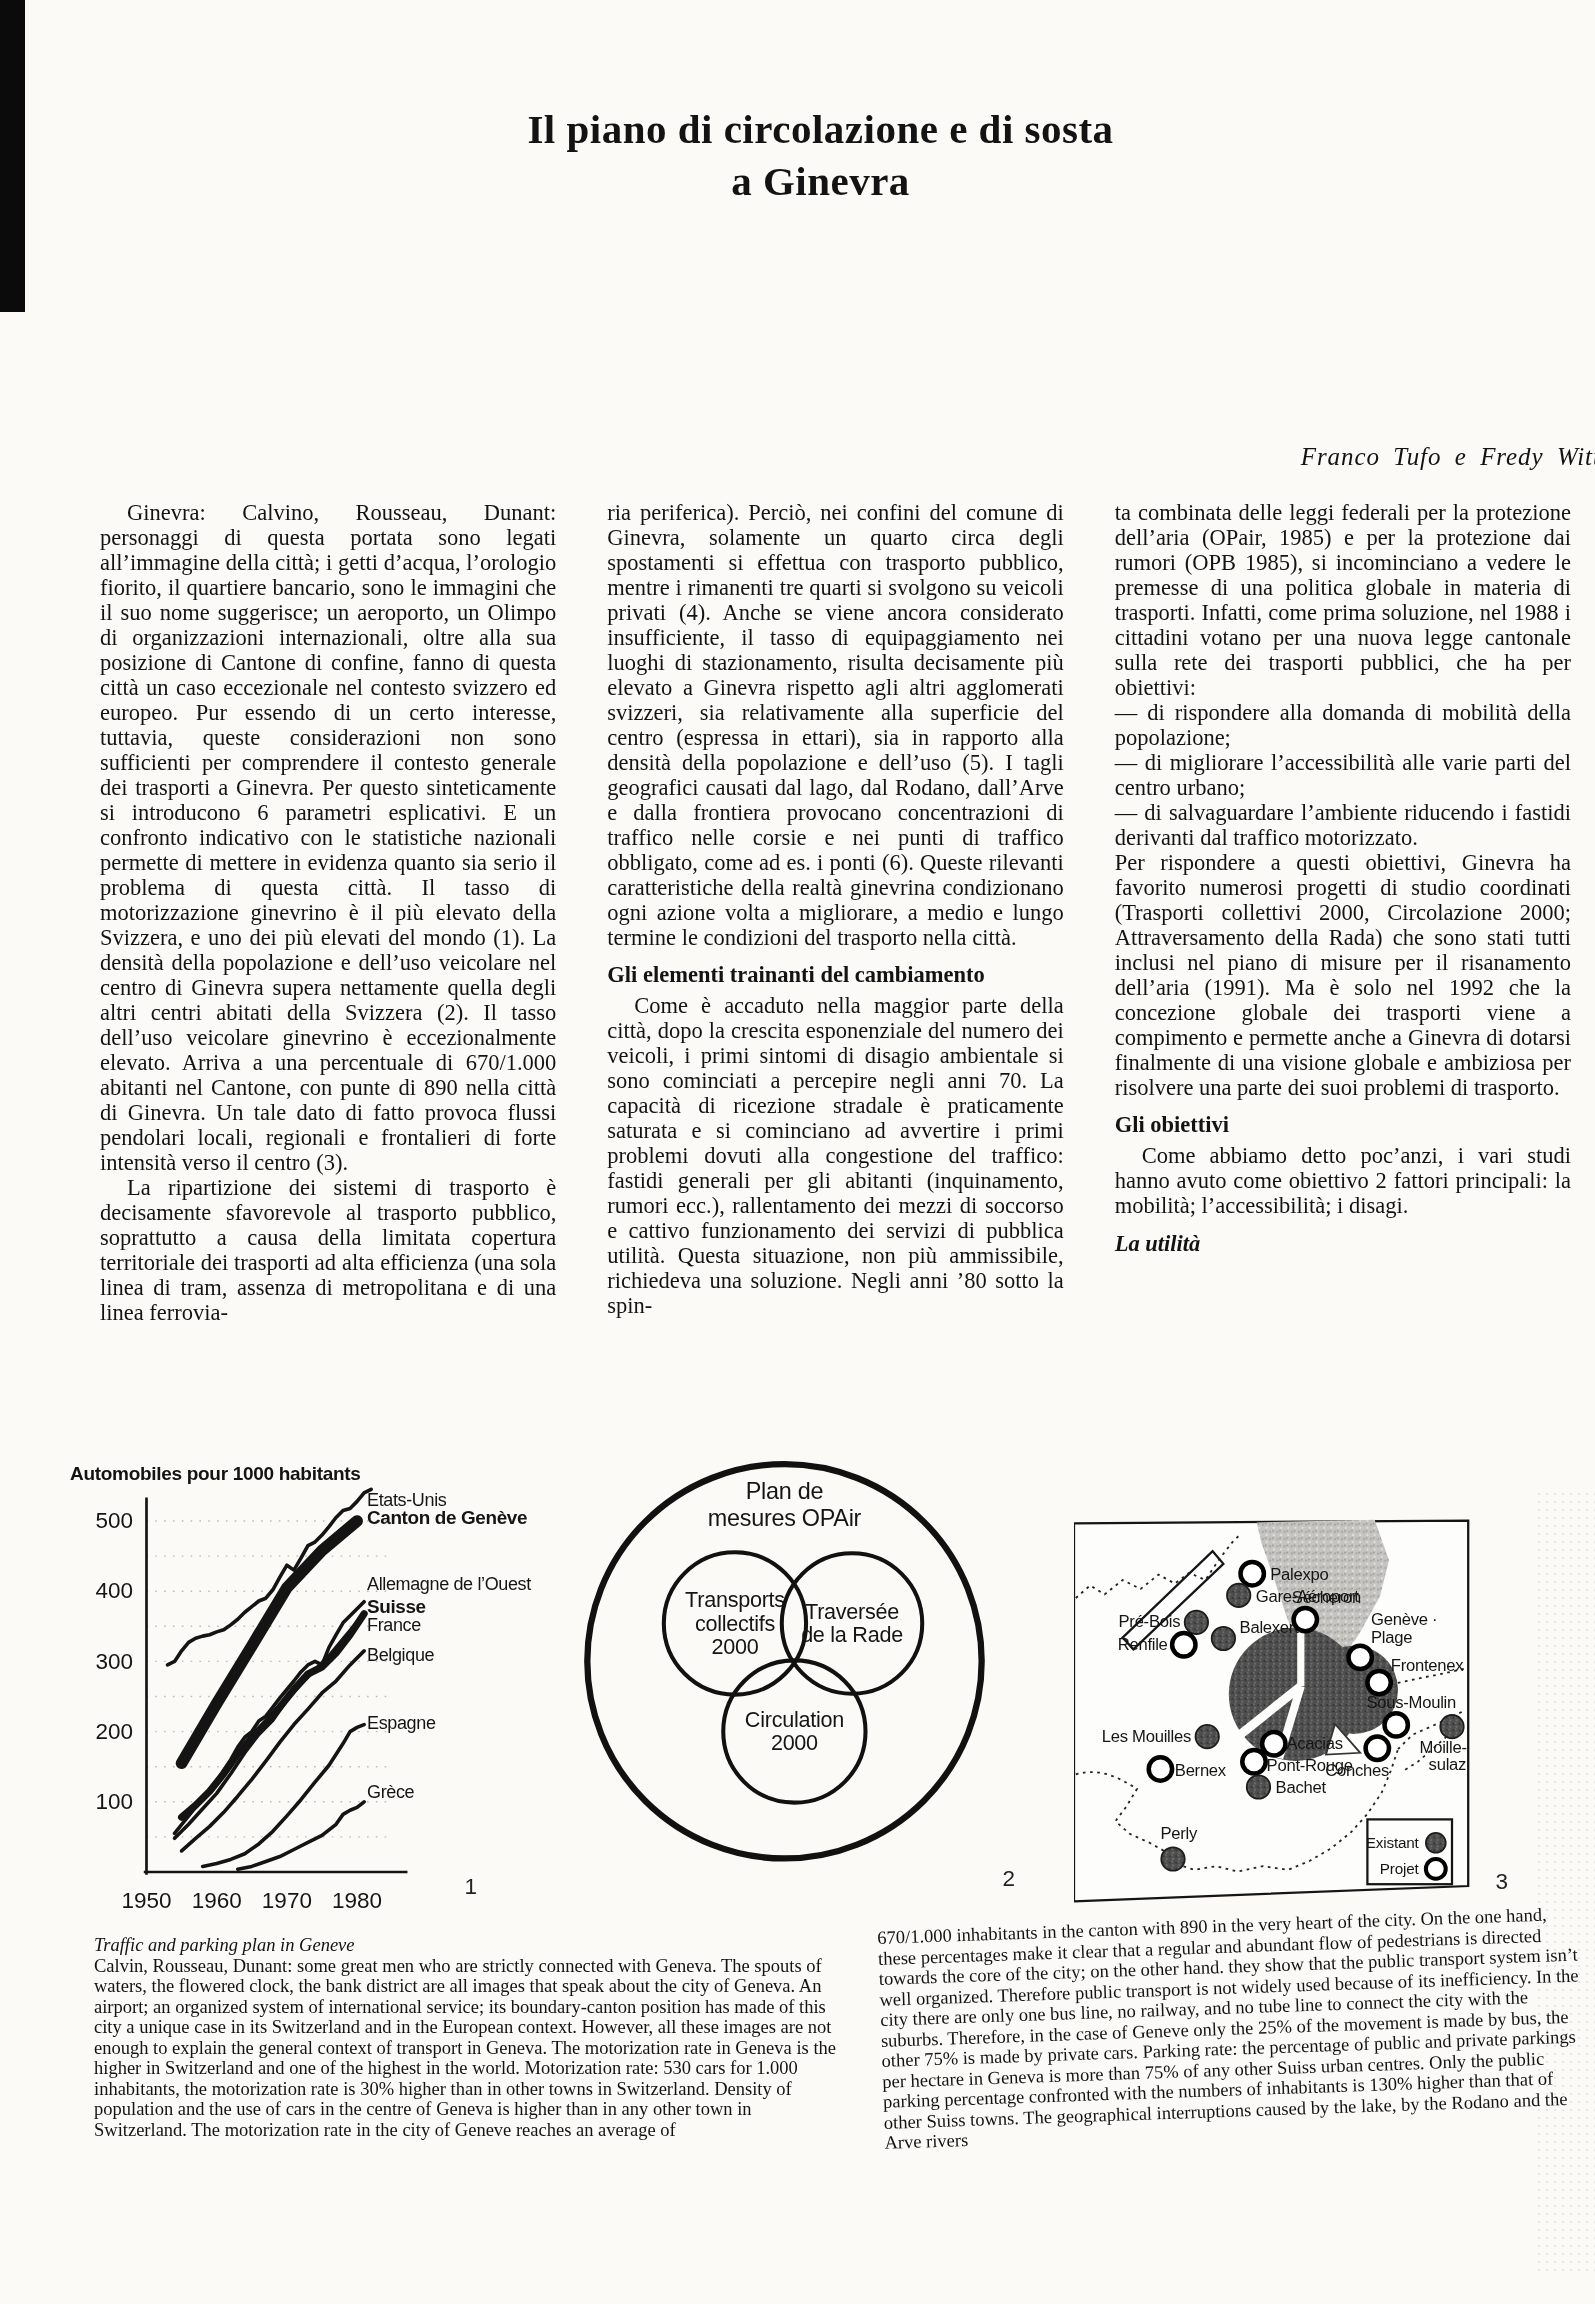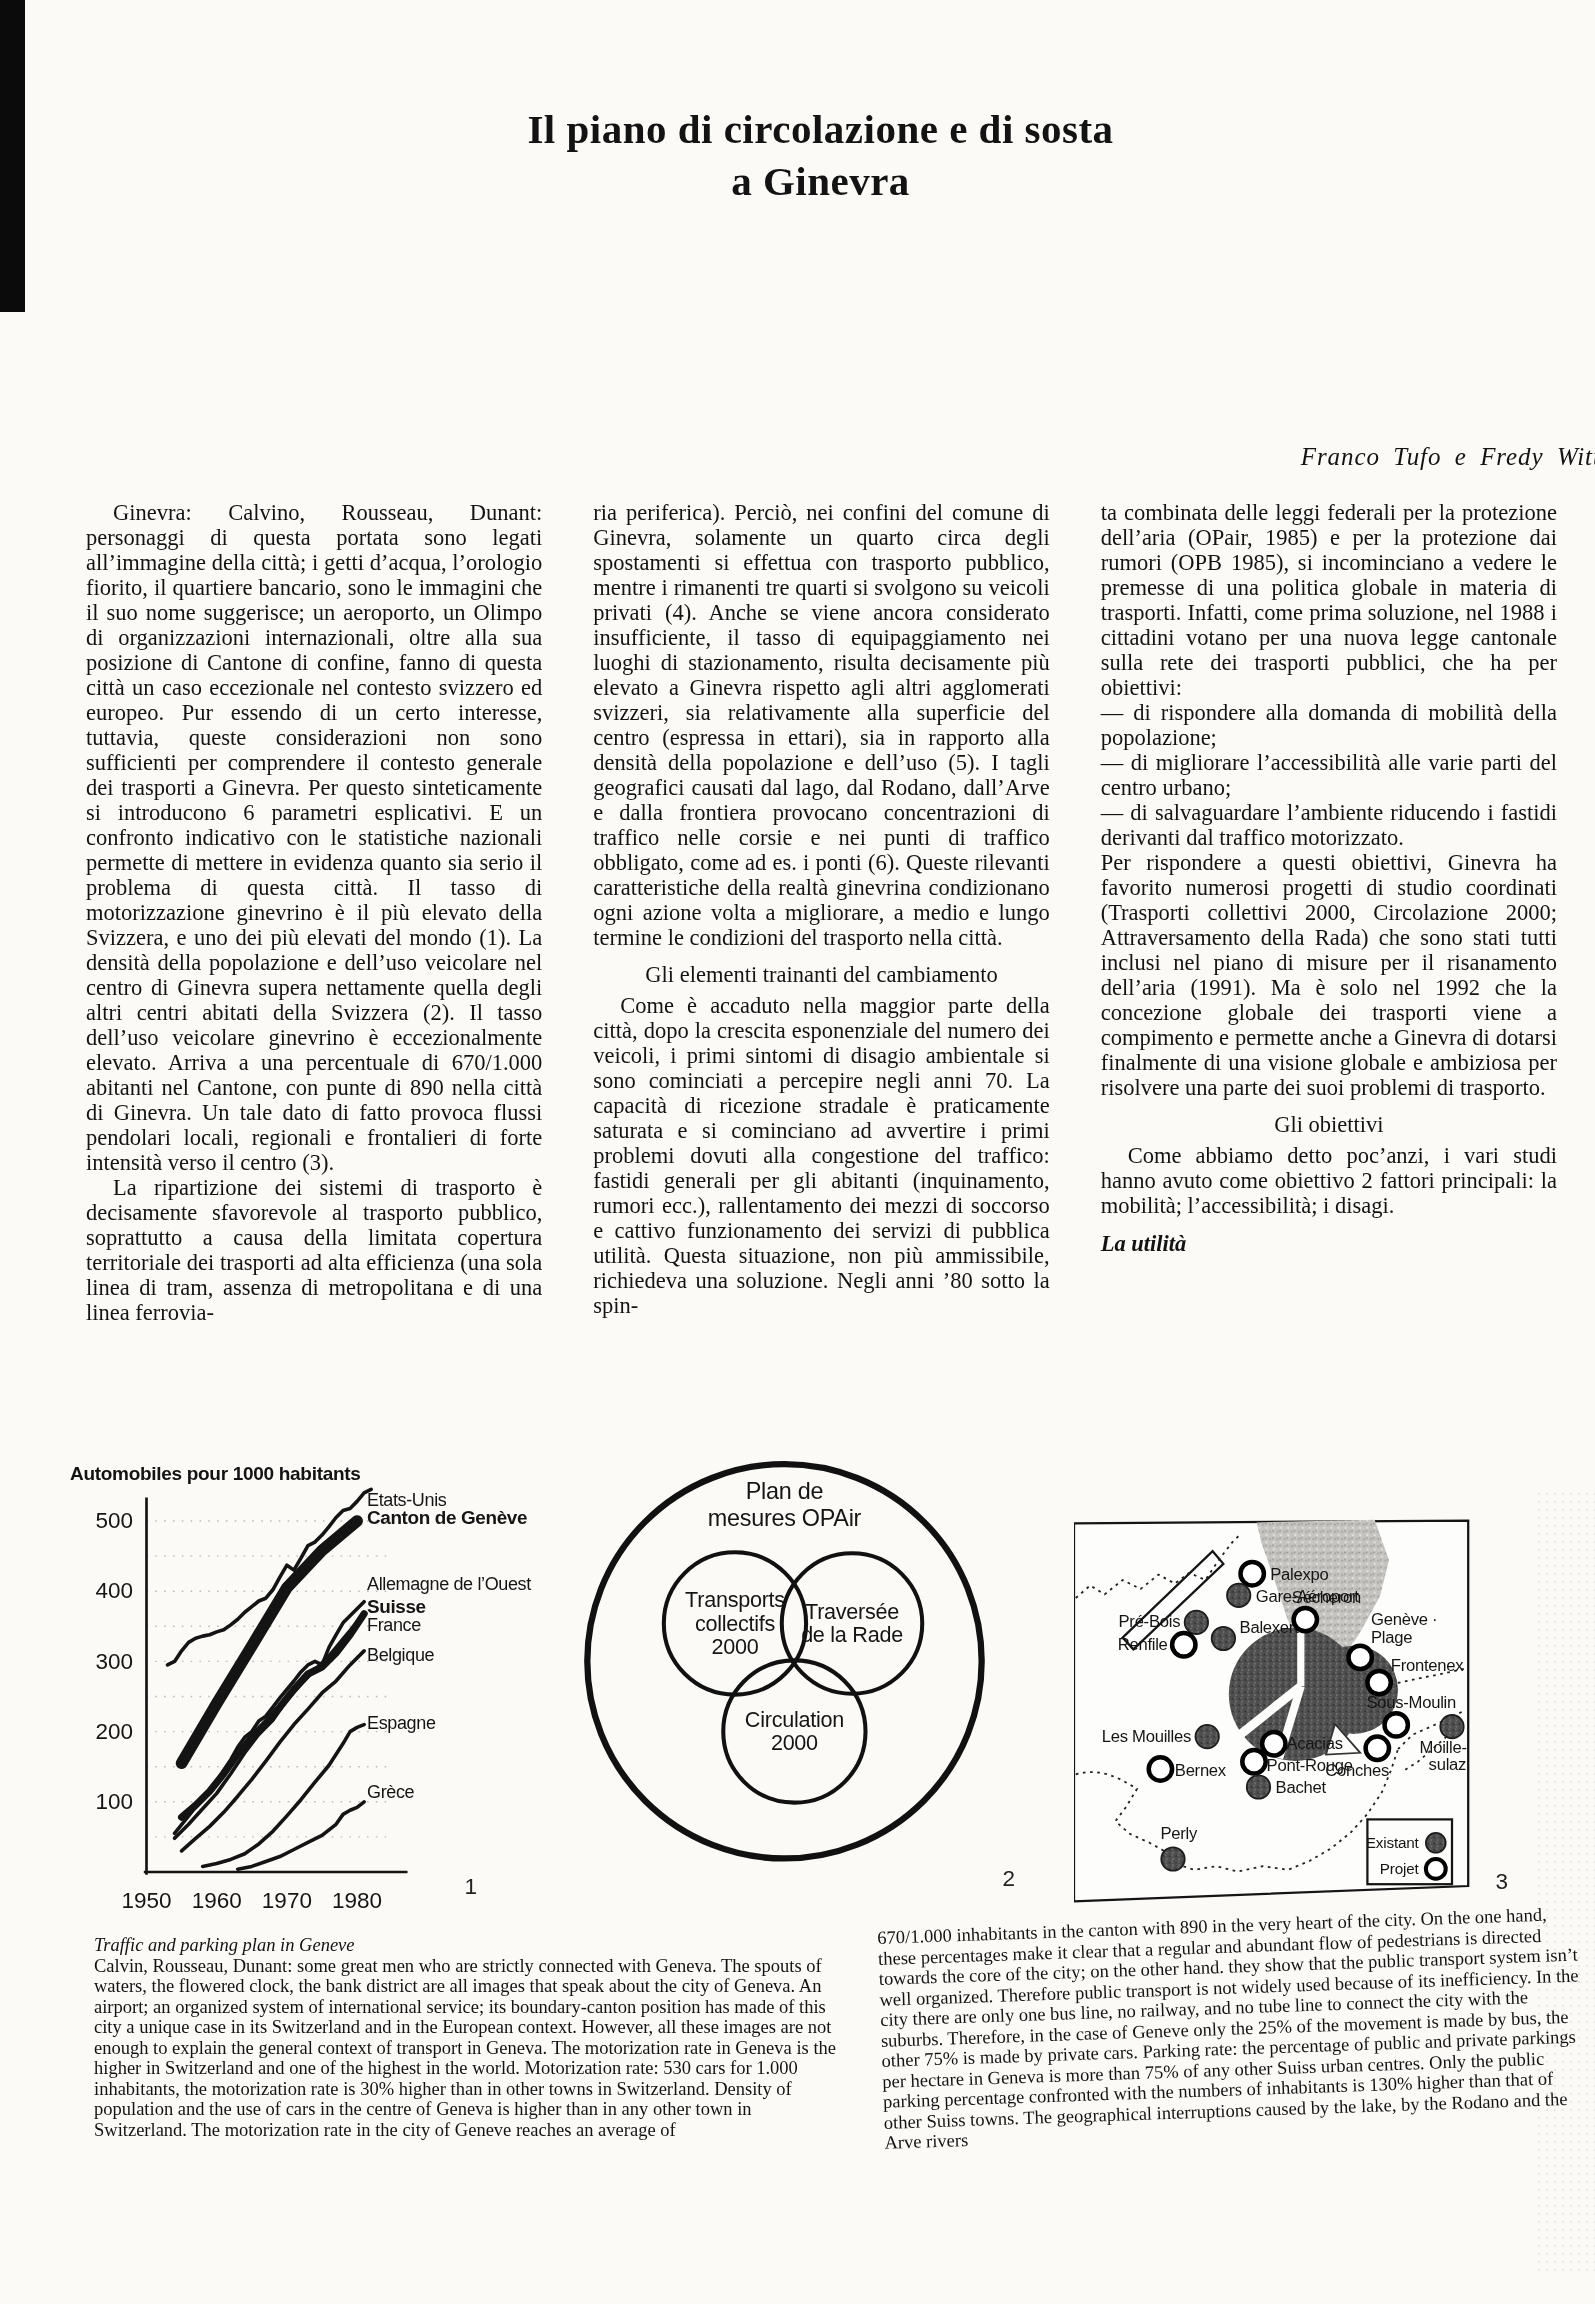--- a/index.html
+++ b/index.html
@@ -7,28 +7,28 @@
         font-family:"Liberation Serif",serif;color:#131313;overflow:hidden;padding-left:45px;}
   .scan-bar{position:absolute;left:0;top:0;width:25px;height:312px;background:#0b0b0b;}
   .edge-noise{position:absolute;right:0;top:1465px;width:20px;height:815px;opacity:.75;
        background:repeating-linear-gradient(180deg,#e2e0dc 0 2.7px,#f3f1ee 2.7px 6.3px,#d7d5d1 6.3px 8px);}
   .edge-noise2{position:absolute;right:20px;top:1490px;width:86px;height:783px;opacity:.5;
        background-image:radial-gradient(#d5d3cf 1px,rgba(0,0,0,0) 1.2px);background-size:8px 8px;}
   .title{position:absolute;top:76px;left:0;width:100%;text-align:center;font-weight:bold;
          font-size:41px;line-height:52px;letter-spacing:0.5px;}
   .byline{position:absolute;top:443px;left:0;width:100%;text-align:right;font-style:italic;
           font-size:25px;letter-spacing:0.9px;word-spacing:6.3px;}
-  .columns{position:absolute;left:86px;top:500px;width:1471px;display:grid;
+  .columns{position:absolute;left:100px;top:500px;width:1471px;display:grid;
            grid-template-columns:1fr 1fr 1fr;column-gap:51px;
            font-size:22.5px;line-height:25px;text-align:justify;}
   .blk{margin:0;}
   .blk.p{text-indent:27px;}
   .blk.cont{text-indent:0;}
   .blk.dash{text-indent:0;}
-  .blk.h{font-weight:400;text-align:center;margin:11.7px 0 6.3px;}
+  .blk.h{font-weight:700;text-align:left;margin:11.7px 0 6.3px;}
   .blk.hi{font-weight:700;font-style:italic;text-align:left;margin:13.5px 0 6.3px;}
   .fig{position:absolute;}
   #fig-chart{left:47px;top:1449px;width:540px;height:475px;}
   .chart-title{position:absolute;left:9px;top:0;font-family:"Liberation Sans",sans-serif;
                font-weight:700;font-size:19px;letter-spacing:-0.3px;}
   #chart-svg{position:absolute;left:0;top:21.6px;}
   .fig-num{position:absolute;font-family:"Liberation Sans",sans-serif;font-size:22.5px;color:#222;}
   #fig-chart .fig-num{right:124px;bottom:38px;}
   #fig-venn{left:581px;top:1438px;width:497px;height:497px;}
   #fig-venn .fig-num{right:63px;bottom:43px;}

